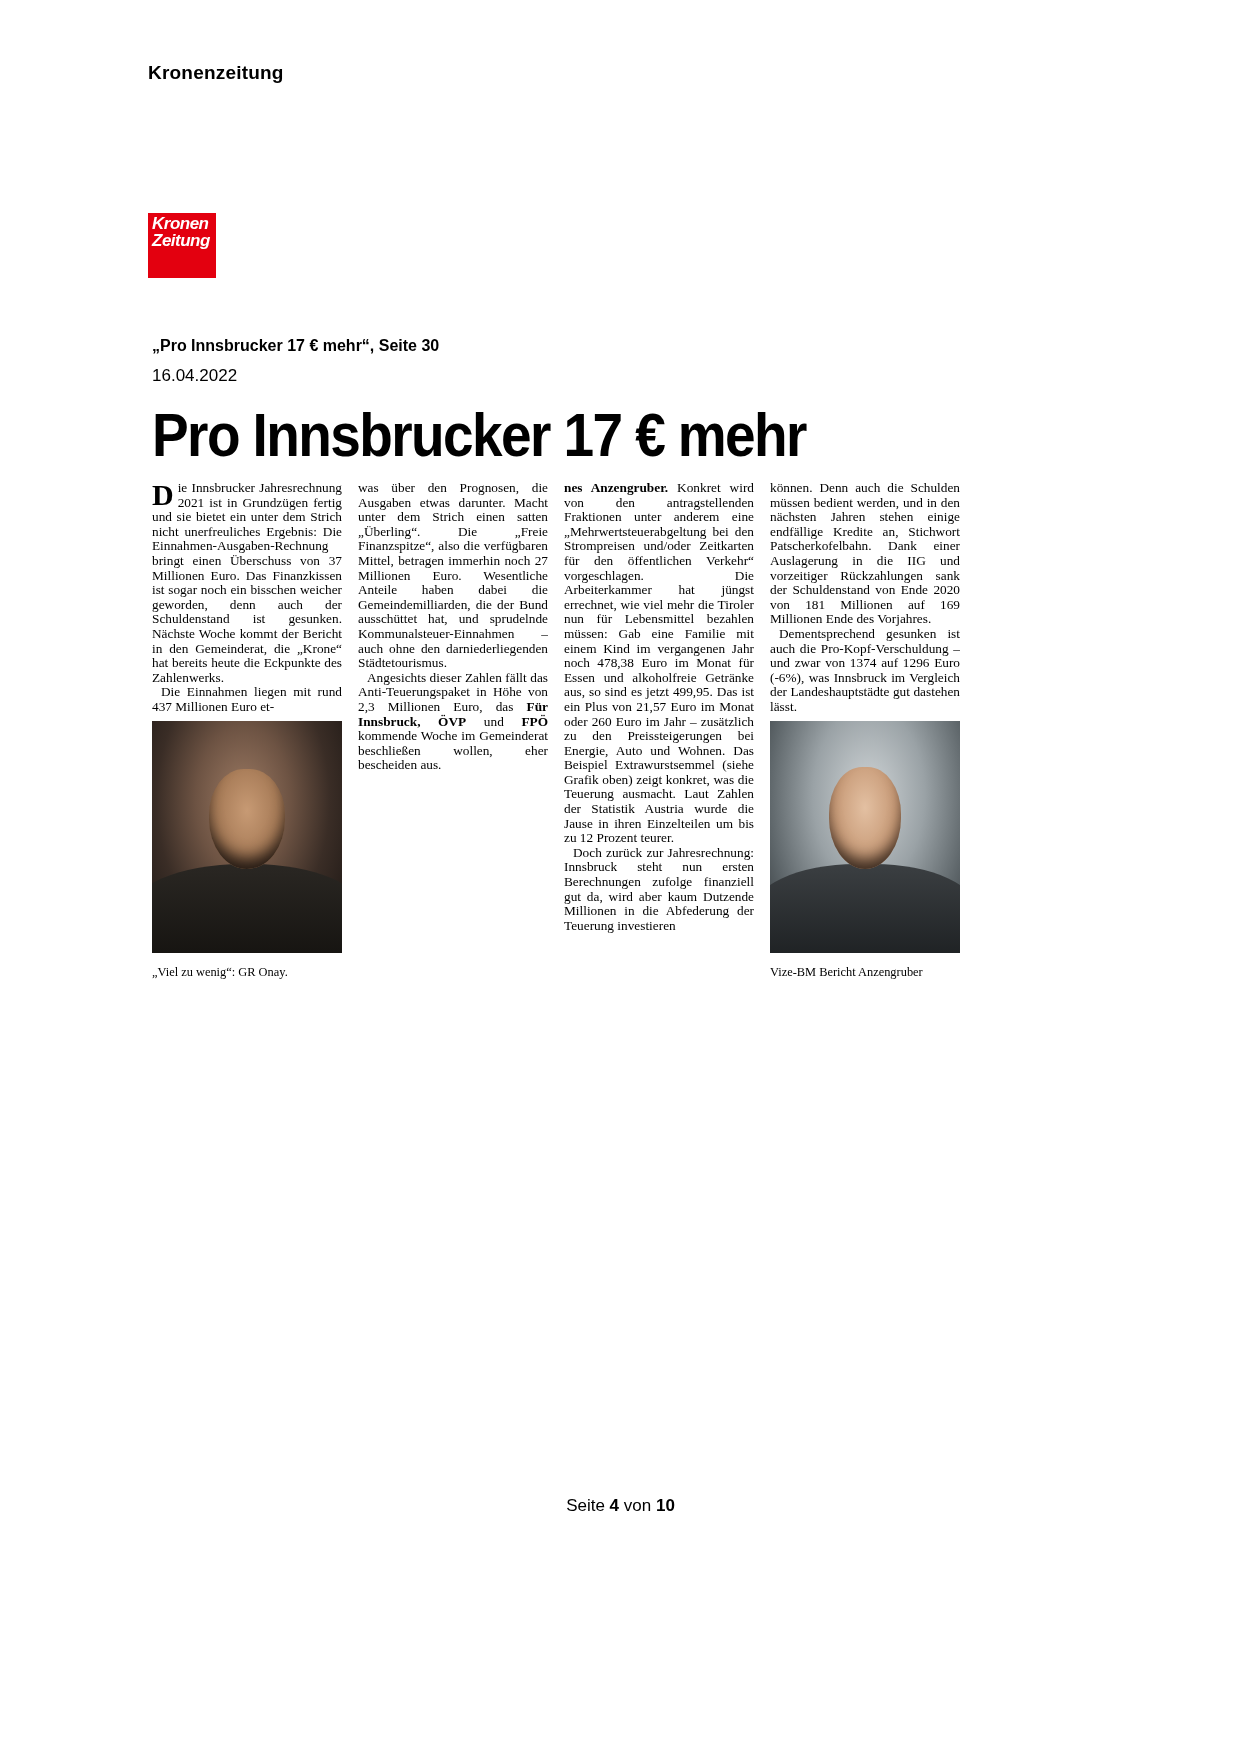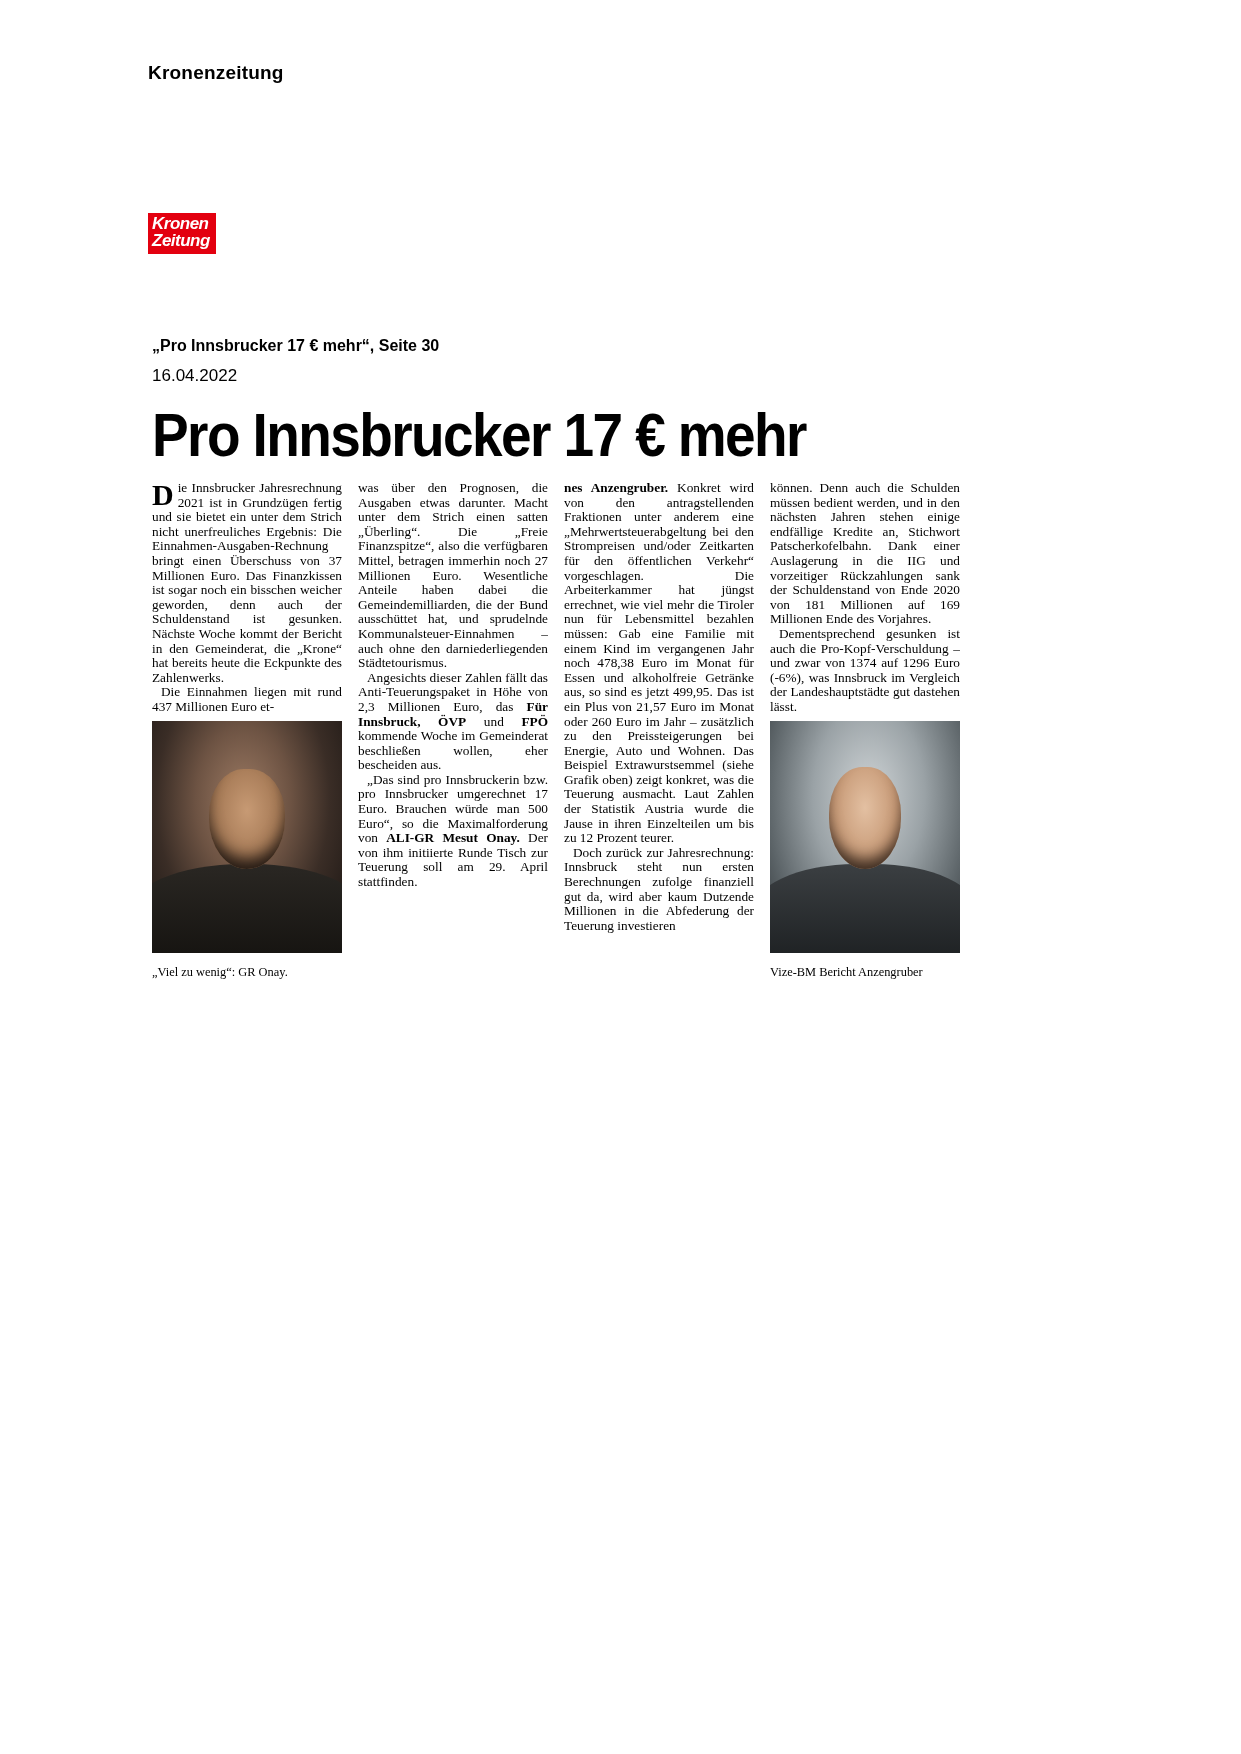--- a/index.html
+++ b/index.html
@@ -29,21 +29,21 @@
     font-weight: bold;
     letter-spacing: 0.2px;
   }
 
   
   .logo {
     position: absolute;
     left: 148px;
     top: 213px;
     width: 68px;
-    height: 41px;
+    height: 65px;
     background: #e3000f;
     color: #fff;
     font-family: "Liberation Sans", sans-serif;
     font-weight: bold;
     font-style: italic;
     line-height: 1.02;
     padding: 2px 3px 0 4px;
     box-sizing: border-box;
     font-size: 17px;
     letter-spacing: -0.5px;
@@ -232,34 +232,36 @@
       <div class="col">
         <p class="first"><span class="dropcap">D</span><span>ie Innsbrucker Jahresrechnung 2021 ist in Grundzügen fertig und sie bietet ein unter dem Strich nicht unerfreuliches Ergebnis: Die Einnahmen-Ausgaben-Rechnung bringt einen Überschuss von 37 Millionen Euro. Das Finanzkissen ist sogar noch ein bisschen weicher geworden, denn auch der Schuldenstand ist gesunken. Nächste Woche kommt der Bericht in den Gemeinderat, die „Krone“ hat bereits heute die Eckpunkte des Zahlenwerks.</span></p>
         <p>Die Einnahmen liegen mit rund 437 Millionen Euro et-</p>
         <div class="photo photo-1"></div>
         <div class="caption">„Viel zu wenig“: GR Onay.</div>
       </div>
 
       <div class="col">
         <p class="first">was über den Prognosen, die Ausgaben etwas darunter. Macht unter dem Strich einen satten „Überling“. Die „Freie Finanzspitze“, also die verfügbaren Mittel, betragen immerhin noch 27 Millionen Euro. Wesentliche Anteile haben dabei die Gemeindemilliarden, die der Bund ausschüttet hat, und sprudelnde Kommunalsteuer-Einnahmen – auch ohne den darniederliegenden Städtetourismus.</p>
         <p>Angesichts dieser Zahlen fällt das Anti-Teuerungspaket in Höhe von 2,3 Millionen Euro, das <b>Für Innsbruck,</b> <b>ÖVP</b> und <b>FPÖ</b> kommende Woche im Gemeinderat beschließen wollen, eher bescheiden aus.</p>
-        <p>„Das sind pro Innsbruckerin bzw. pro Innsbrucker umgerechnet 17 Euro. Brauchen würde man 500 Euro“, so die Maximalforderung von <b>ALI-GR Mesut Onay.</b> Der von ihm initiierte Runde Tisch zur Teuerung soll am 29. April stattfinden.</p>
       </div>
 
       <div class="col">
         <p class="first"><b>nes Anzengruber.</b> Konkret wird von den antragstellenden Fraktionen unter anderem eine „Mehrwertsteuerabgeltung bei den Strompreisen und/oder Zeitkarten für den öffentlichen Verkehr“ vorgeschlagen. Die Arbeiterkammer hat jüngst errechnet, wie viel mehr die Tiroler nun für Lebensmittel bezahlen müssen: Gab eine Familie mit einem Kind im vergangenen Jahr noch 478,38 Euro im Monat für Essen und alkoholfreie Getränke aus, so sind es jetzt 499,95. Das ist ein Plus von 21,57 Euro im Monat oder 260 Euro im Jahr – zusätzlich zu den Preissteigerungen bei Energie, Auto und Wohnen. Das Beispiel Extrawurstsemmel (siehe Grafik oben) zeigt konkret, was die Teuerung ausmacht. Laut Zahlen der Statistik Austria wurde die Jause in ihren Einzelteilen um bis zu 12 Prozent teurer.</p>
         <p>Doch zurück zur Jahresrechnung: Innsbruck steht nun ersten Berechnungen zufolge finanziell gut da, wird aber kaum Dutzende Millionen in die Abfederung der Teuerung investieren</p>
       </div>
 
       <div class="col col-4-wrap">
         <p class="first">können. Denn auch die Schulden müssen bedient werden, und in den nächsten Jahren stehen einige endfällige Kredite an, Stichwort Patscherkofelbahn. Dank einer Auslagerung in die IIG und vorzeitiger Rückzahlungen sank der Schuldenstand von Ende 2020 von 181 Millionen auf 169 Millionen Ende des Vorjahres.</p>
         <p>Dementsprechend gesunken ist auch die Pro-Kopf-Verschuldung – und zwar von 1374 auf 1296 Euro (-6%), was Innsbruck im Vergleich der Landeshauptstädte gut dastehen lässt.</p>
         <div class="photo photo-3">
           <span class="credit">Foto: Christof Birbaumer</span>
         </div>
         <div class="caption">Vize-BM Bericht Anzengruber</div>
       </div>
 
     </div>
   </div>
 
+  <div class="footer">
+    <span>Seite </span><b>4</b><span> von </span><b>10</b>
+  </div>
 
 </div>
 
 </body></html>

